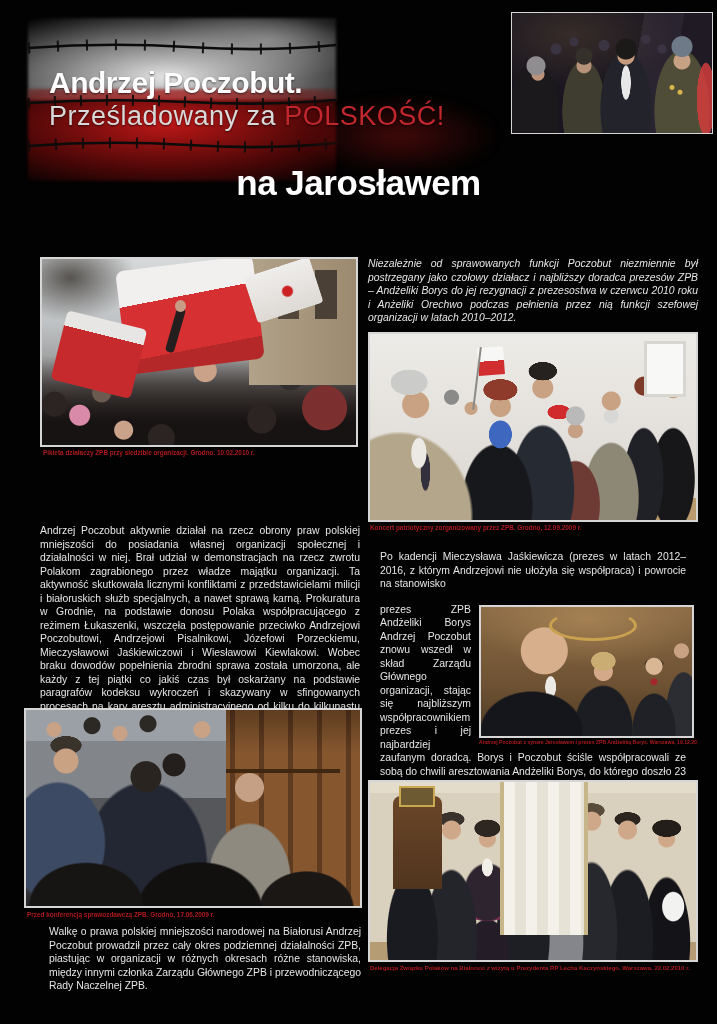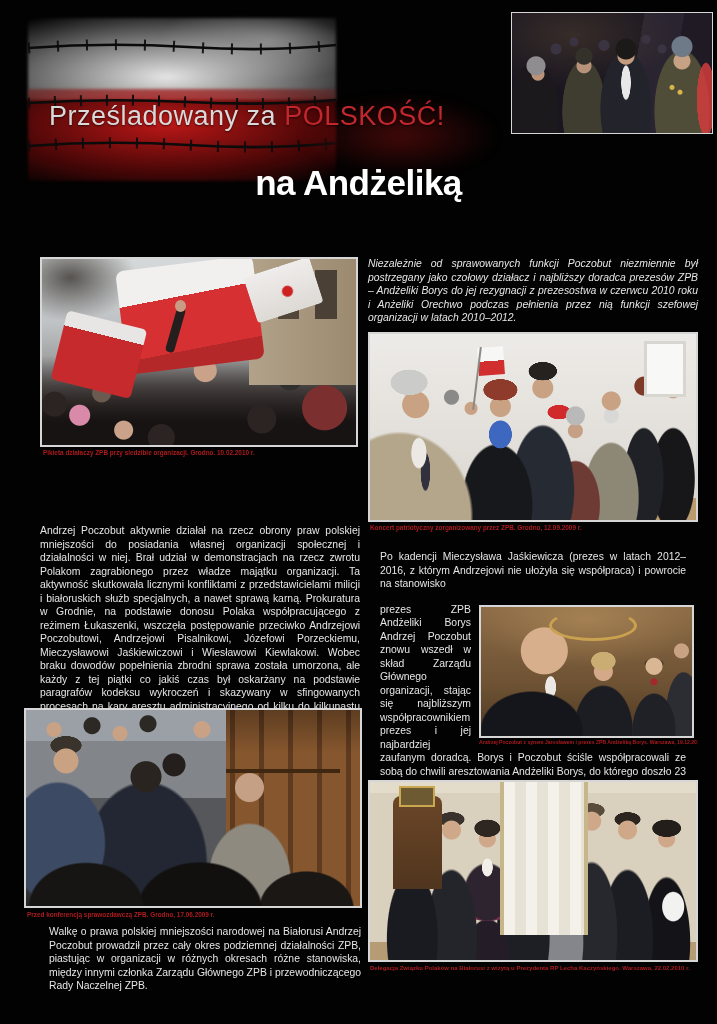--- a/index.html
+++ b/index.html
@@ -59,20 +59,21 @@
       <path d="M0 30 Q80 24 160 29 T308 27" stroke="#0b0b0b" stroke-width="2.6" fill="none"></path>
       <path d="M0 30 Q80 24 160 29 T308 27" stroke="#0b0b0b" stroke-width="11" fill="none" stroke-dasharray="2 27" opacity=".9"></path>
       <path d="M0 85 Q80 80 160 84 T308 82" stroke="#0b0b0b" stroke-width="2.6" fill="none"></path>
       <path d="M0 85 Q80 80 160 84 T308 82" stroke="#0b0b0b" stroke-width="11" fill="none" stroke-dasharray="2 24" opacity=".9"></path>
       <path d="M0 128 Q80 122 160 127 T308 125" stroke="#0b0b0b" stroke-width="2.6" fill="none"></path>
       <path d="M0 128 Q80 122 160 127 T308 125" stroke="#0b0b0b" stroke-width="11" fill="none" stroke-dasharray="2 25" opacity=".9"></path>
     </svg>
   </div>
   <div class="red-smoke"></div>
 
+  <div class="hdr-title">Andrzej Poczobut.</div>
   <div class="hdr-sub"><span>Prześladowany za </span><span class="hl">POLSKOŚĆ!</span></div>
 
   <div class="photo" style="left:511px;top:12px;width:202px;height:122px;border-width:1px;">
     <div class="art" style="background:
       radial-gradient(circle at 85% 28%, #6f7a89 10px, rgba(0,0,0,0) 11px),
       radial-gradient(circle at 85% 40%, #c7a183 8px, rgba(0,0,0,0) 9px),
       radial-gradient(ellipse 15px 60px at 97% 72%, rgba(210,60,60,.85) 60%, rgba(0,0,0,0) 62%),
       radial-gradient(circle at 80% 62%, #d8b44a 2px, rgba(0,0,0,0) 3px),
       radial-gradient(circle at 84% 66%, #d8b44a 2px, rgba(0,0,0,0) 3px),
       radial-gradient(ellipse 28px 62px at 85% 82%, #4f4c37 97%, rgba(0,0,0,0) 100%),
@@ -89,21 +90,21 @@
       radial-gradient(circle at 22% 30%, #3a3442 5px, rgba(0,0,0,0) 6px),
       radial-gradient(circle at 31% 24%, #3a3442 4px, rgba(0,0,0,0) 5px),
       radial-gradient(circle at 46% 27%, #3a3442 5px, rgba(0,0,0,0) 6px),
       radial-gradient(circle at 67% 22%, #3a3442 4px, rgba(0,0,0,0) 5px),
       radial-gradient(circle at 75% 30%, #3a3442 4px, rgba(0,0,0,0) 5px),
       radial-gradient(ellipse 70% 60% at 30% 18%, rgba(120,95,60,.30), rgba(0,0,0,0) 75%),
       linear-gradient(100deg, #1a1620 0 60%, #2a2430 60% 78%, #1f1a24 78%)"></div>
   </div>
 
   <div class="main-title">
-    <div>na Andżeliką</div>
+    <div>na Jarosławem</div>
   </div>
 
   <div class="photo" style="left:40px;top:257px;width:318px;height:190px;">
     <div class="art" style="background:
       radial-gradient(circle at 52% 60%, #caa189 11px, rgba(0,0,0,0) 12px),
       radial-gradient(ellipse 19px 12px at 52% 52%, #3a2620 70%, rgba(0,0,0,0) 72%),
       radial-gradient(circle at 12% 84%, #d98aa8 10px, rgba(0,0,0,0) 11px),
       radial-gradient(circle at 26% 92%, #caa189 9px, rgba(0,0,0,0) 10px),
       radial-gradient(circle at 4% 78%, #2b2422 12px, rgba(0,0,0,0) 13px),
       radial-gradient(circle at 38% 96%, #2b2422 13px, rgba(0,0,0,0) 14px),

